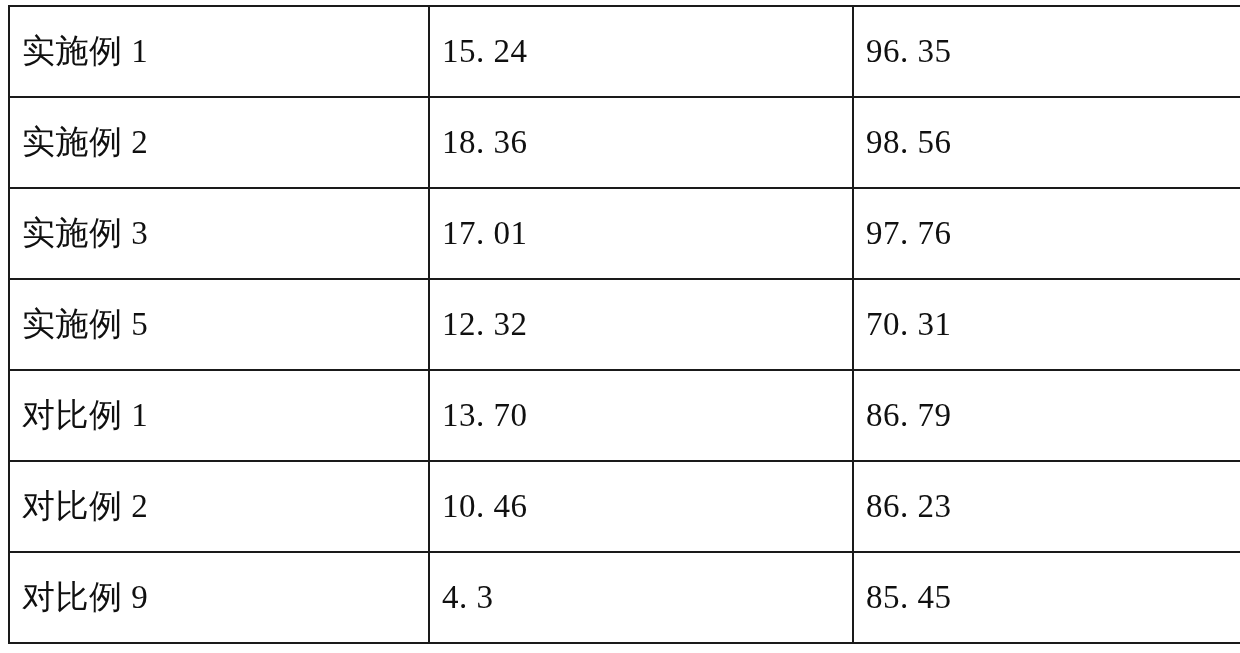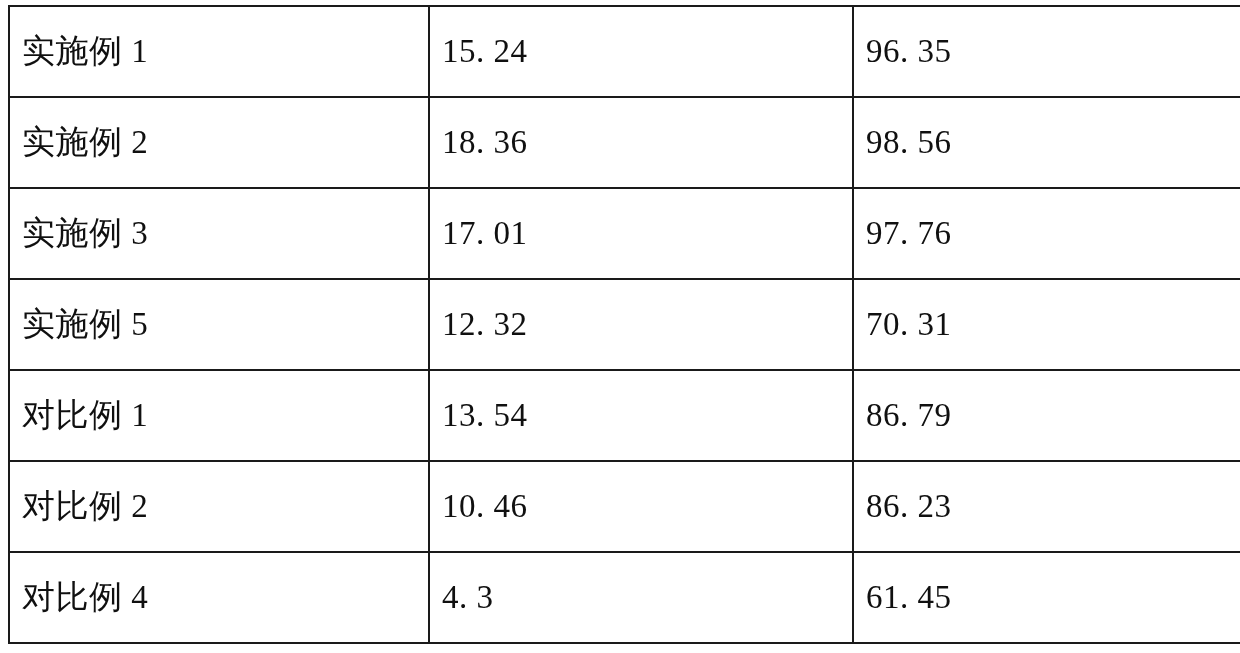--- a/index.html
+++ b/index.html
@@ -80,28 +80,28 @@
         <td class="col-value-a"><span class="cell-text num">17. 01</span></td>
         <td class="col-value-b"><span class="cell-text num">97. 76</span></td>
       </tr>
       <tr>
         <td class="col-label"><span class="cell-text">实施例 5</span></td>
         <td class="col-value-a"><span class="cell-text num">12. 32</span></td>
         <td class="col-value-b"><span class="cell-text num">70. 31</span></td>
       </tr>
       <tr>
         <td class="col-label"><span class="cell-text">对比例 1</span></td>
-        <td class="col-value-a"><span class="cell-text num">13. 54</span></td>
+        <td class="col-value-a"><span class="cell-text num">13. 70</span></td>
         <td class="col-value-b"><span class="cell-text num">86. 79</span></td>
       </tr>
       <tr>
         <td class="col-label"><span class="cell-text">对比例 2</span></td>
         <td class="col-value-a"><span class="cell-text num">10. 46</span></td>
         <td class="col-value-b"><span class="cell-text num">86. 23</span></td>
       </tr>
       <tr>
-        <td class="col-label"><span class="cell-text">对比例 4</span></td>
+        <td class="col-label"><span class="cell-text">对比例 9</span></td>
         <td class="col-value-a"><span class="cell-text num">4. 3</span></td>
-        <td class="col-value-b"><span class="cell-text num">61. 45</span></td>
+        <td class="col-value-b"><span class="cell-text num">85. 45</span></td>
       </tr>
     </tbody>
   </table>
 </div>
 
 </body></html>

